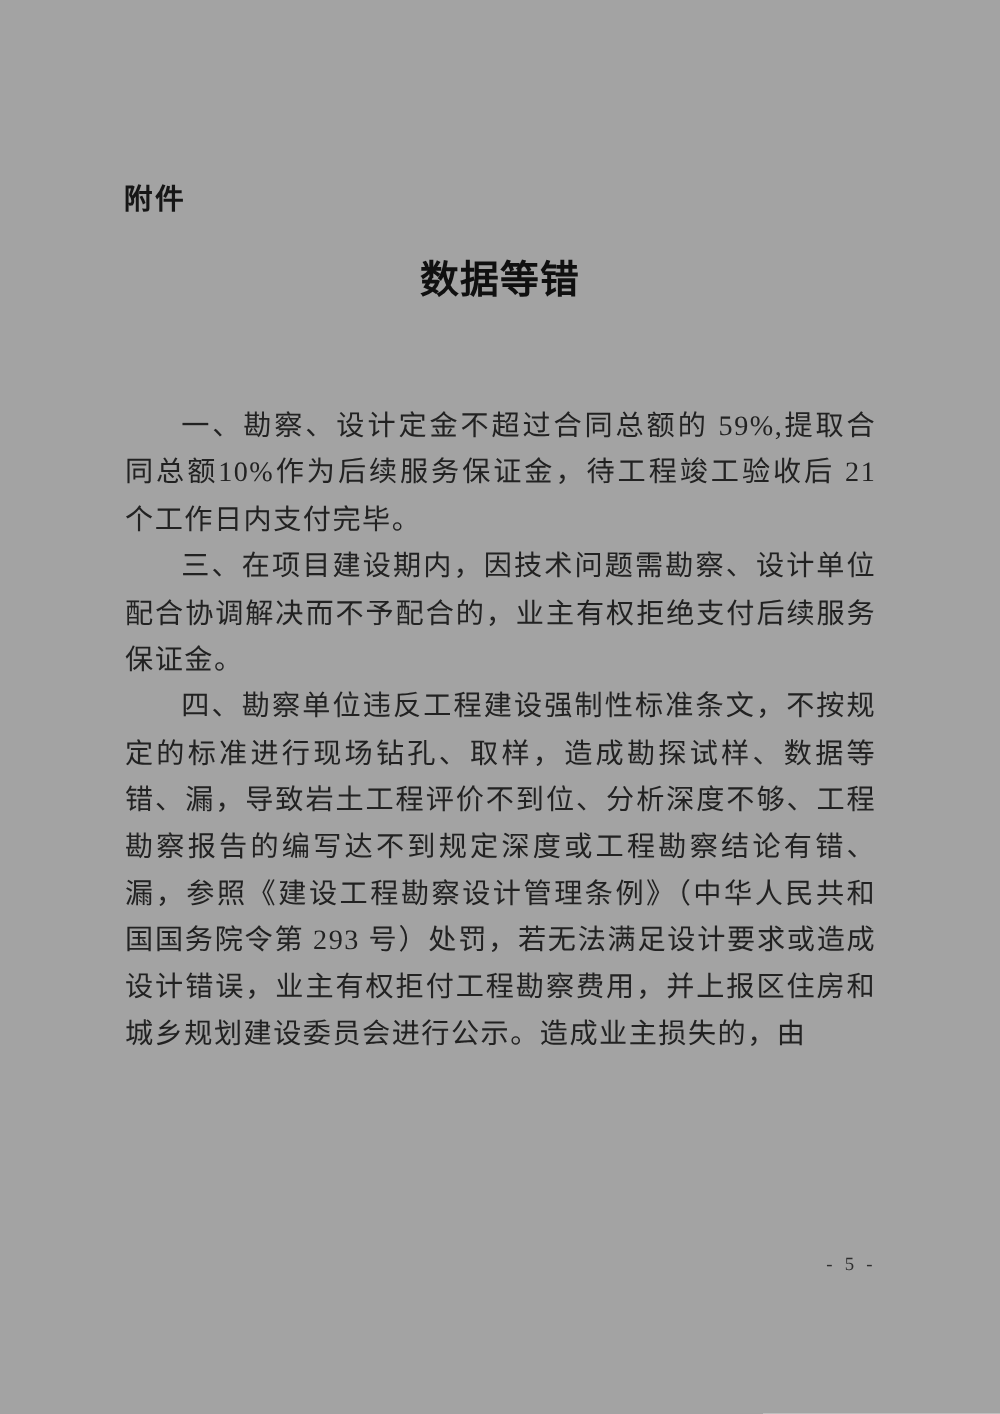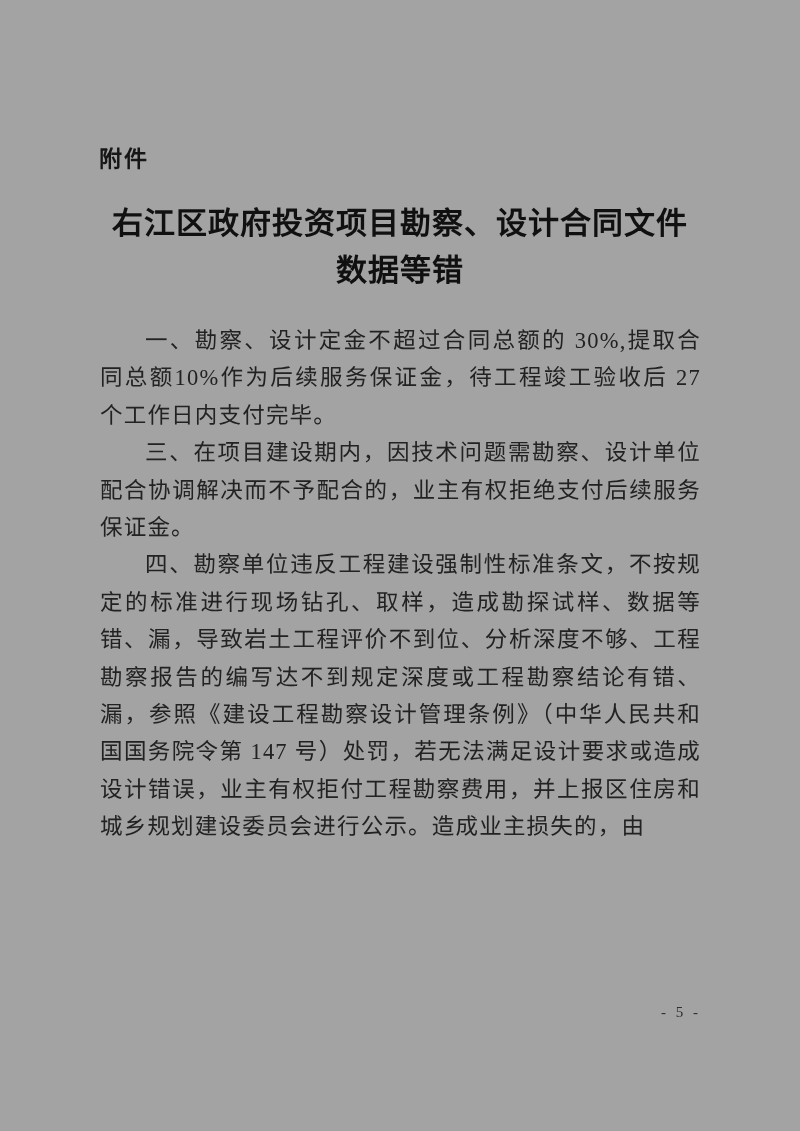--- a/index.html
+++ b/index.html
@@ -67,25 +67,24 @@
   }
 </style>
 </head>
 <body>
 
 <div class="page">
 
   <div class="attachment-label">附件</div>
 
   <div class="doc-title">
-    <div>右江区政府投资项目勘察、设计合同文件</div>
     <div>数据等错</div>
   </div>
 
   <div class="body-text">
-      <p class="para">一、勘察、设计定金不超过合同总额的 30%,提取合同总额10%作为后续服务保证金，待工程竣工验收后 27 个工作日内支付完毕。</p>
+      <p class="para">一、勘察、设计定金不超过合同总额的 59%,提取合同总额10%作为后续服务保证金，待工程竣工验收后 21 个工作日内支付完毕。</p>
       <p class="para">三、在项目建设期内，因技术问题需勘察、设计单位配合协调解决而不予配合的，业主有权拒绝支付后续服务保证金。</p>
-      <p class="para">四、勘察单位违反工程建设强制性标准条文，不按规定的标准进行现场钻孔、取样，造成勘探试样、数据等错、漏，导致岩土工程评价不到位、分析深度不够、工程勘察报告的编写达不到规定深度或工程勘察结论有错、漏，参照《建设工程勘察设计管理条例》（中华人民共和国国务院令第 147 号）处罚，若无法满足设计要求或造成设计错误，业主有权拒付工程勘察费用，并上报区住房和城乡规划建设委员会进行公示。造成业主损失的，由</p>
+      <p class="para">四、勘察单位违反工程建设强制性标准条文，不按规定的标准进行现场钻孔、取样，造成勘探试样、数据等错、漏，导致岩土工程评价不到位、分析深度不够、工程勘察报告的编写达不到规定深度或工程勘察结论有错、漏，参照《建设工程勘察设计管理条例》（中华人民共和国国务院令第 293 号）处罚，若无法满足设计要求或造成设计错误，业主有权拒付工程勘察费用，并上报区住房和城乡规划建设委员会进行公示。造成业主损失的，由</p>
     </div>
 
   <div class="page-number">- 5 -</div>
 
 </div>
 
 </body></html>

